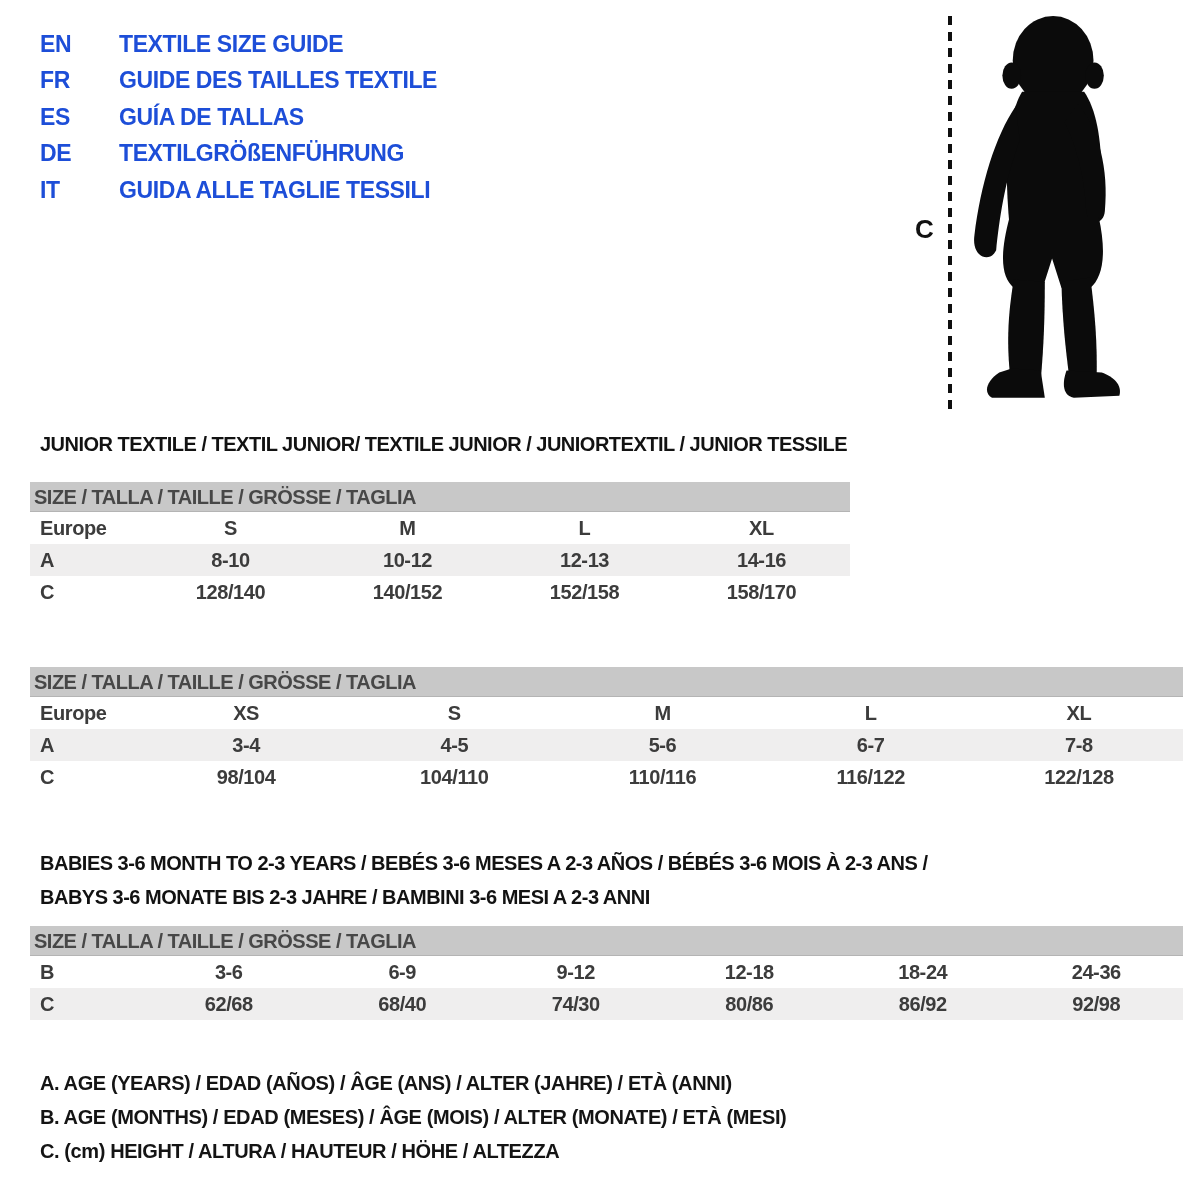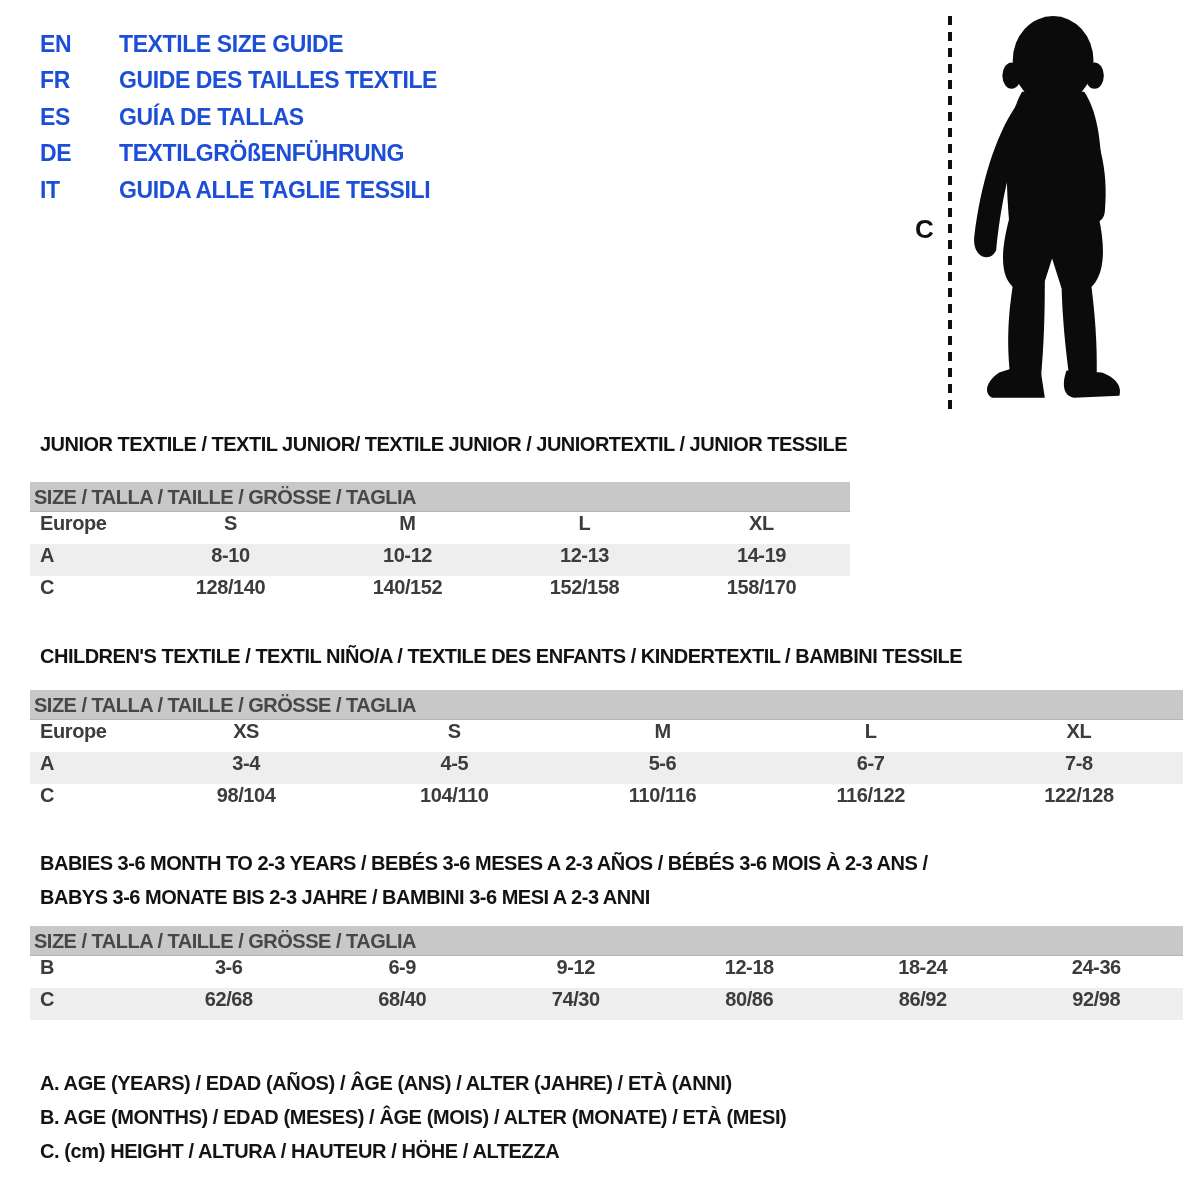--- a/index.html
+++ b/index.html
@@ -31,21 +31,21 @@
                letter-spacing:-0.5px; padding-left:10px; line-height:23px; }
   .title-gap-junior   { height:26px; }
   .title-gap-children { height:22px; }
   .title-gap-babies   { height:12px; }
   .babies-title-line { font-size:20px; font-weight:700; color:#121212;
                        letter-spacing:-0.5px; padding-left:10px; line-height:34px; }
   .size-bar { height:30px; background:#c8c8c8; color:#474747; font-size:20px;
               font-weight:700; line-height:30px; padding-left:4px;
               letter-spacing:-0.5px; box-sizing:border-box;
               border-bottom:1px solid #b4b4b4; }
-  .row { display:flex; height:32px; font-size:20px;
+  .row { display:flex; align-items:center; height:32px; font-size:20px;
          font-weight:700; color:#3c3c3c; letter-spacing:-0.4px; }
   .row.shaded { background:#efeeee; }
   .row .label { width:102px; padding-left:10px; box-sizing:content-box; }
   .row .cell { flex:1; text-align:center; }
 
   
   .legend { position:absolute; left:30px; top:1066px; width:1140px; }
   .legend-line { font-size:20px; font-weight:700; color:#141414;
                  letter-spacing:-0.4px; line-height:34px; padding-left:10px; }
 </style>
@@ -105,34 +105,33 @@
           <span class="cell">S</span>
           <span class="cell">M</span>
           <span class="cell">L</span>
           <span class="cell">XL</span>
         </div>
         <div class="row shaded">
           <span class="label">A</span>
           <span class="cell">8-10</span>
           <span class="cell">10-12</span>
           <span class="cell">12-13</span>
-          <span class="cell">14-19</span>
+          <span class="cell">14-16</span>
         </div>
         <div class="row">
           <span class="label">C</span>
           <span class="cell">128/140</span>
           <span class="cell">140/152</span>
           <span class="cell">152/158</span>
           <span class="cell">158/170</span>
         </div>
       </div>
   </section>
 
   <section class="tbl tbl-children">
-    <div class="tbl-title">CHILDREN'S TEXTILE / TEXTIL NIÑO/A / TEXTILE DES ENFANTS / KINDERTEXTIL / BAMBINI TESSILE</div>
     <div class="title-gap-children"></div>
     <div class="size-bar">SIZE / TALLA / TAILLE / GRÖSSE / TAGLIA</div>
     <div>
         <div class="row">
           <span class="label">Europe</span>
           <span class="cell">XS</span>
           <span class="cell">S</span>
           <span class="cell">M</span>
           <span class="cell">L</span>
           <span class="cell">XL</span>

